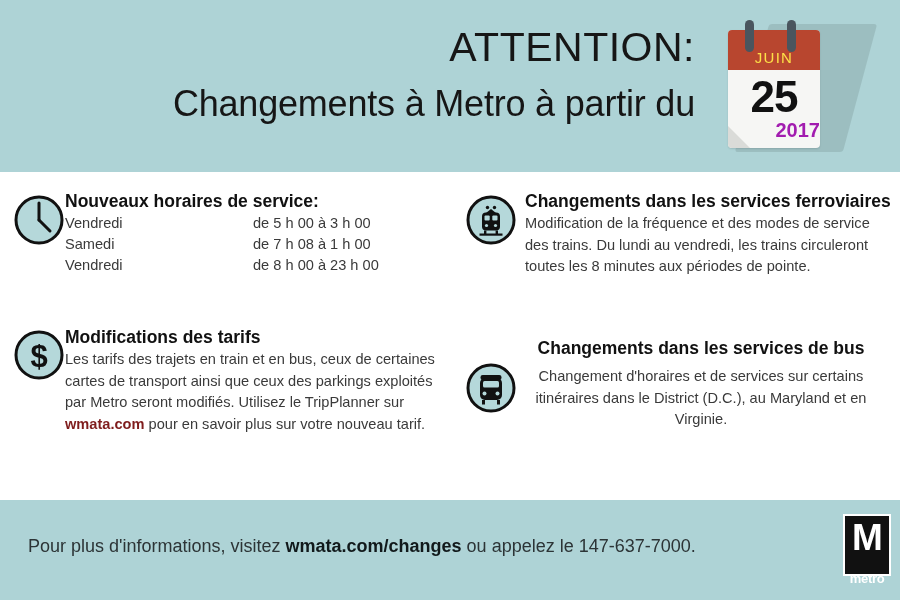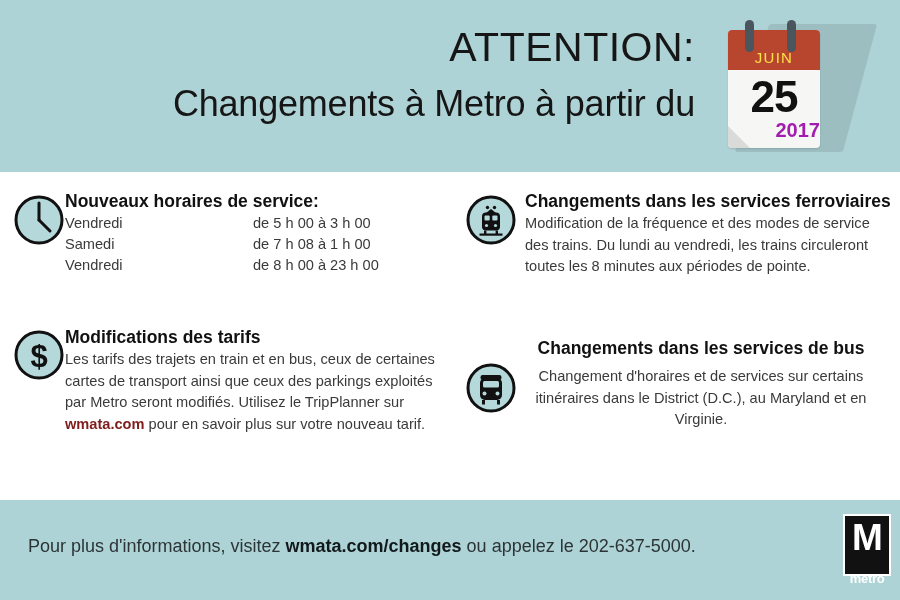--- a/index.html
+++ b/index.html
@@ -327,21 +327,21 @@
         </div>
         <div class="sec-content" style="left:52px; top:0px; width:368px;text-align:center;">
           <div class="sec-title">Changements dans les services de bus</div>
           <p class="sec-text" style="margin-top:7px;">Changement d'horaires et de services sur certains itinéraires dans le District (D.C.), au Maryland et en Virginie.</p>
         </div>
       </div>
     </div>
   </div>
 
   <div class="footer">
-    <div class="footer-text"><span>Pour plus d'informations, visitez </span><b>wmata.com/changes</b><span> ou appelez le 202-637-5000.</span></div>
+    <div class="footer-text"><span>Pour plus d'informations, visitez </span><b>wmata.com/changes</b><span> ou appelez le 147-637-7000.</span></div>
   </div>
 
   <div class="metro-logo">
     <div class="metro-m">M</div>
     <div class="metro-word">metro</div>
   </div>
 
 </div>
 
 </body></html>

